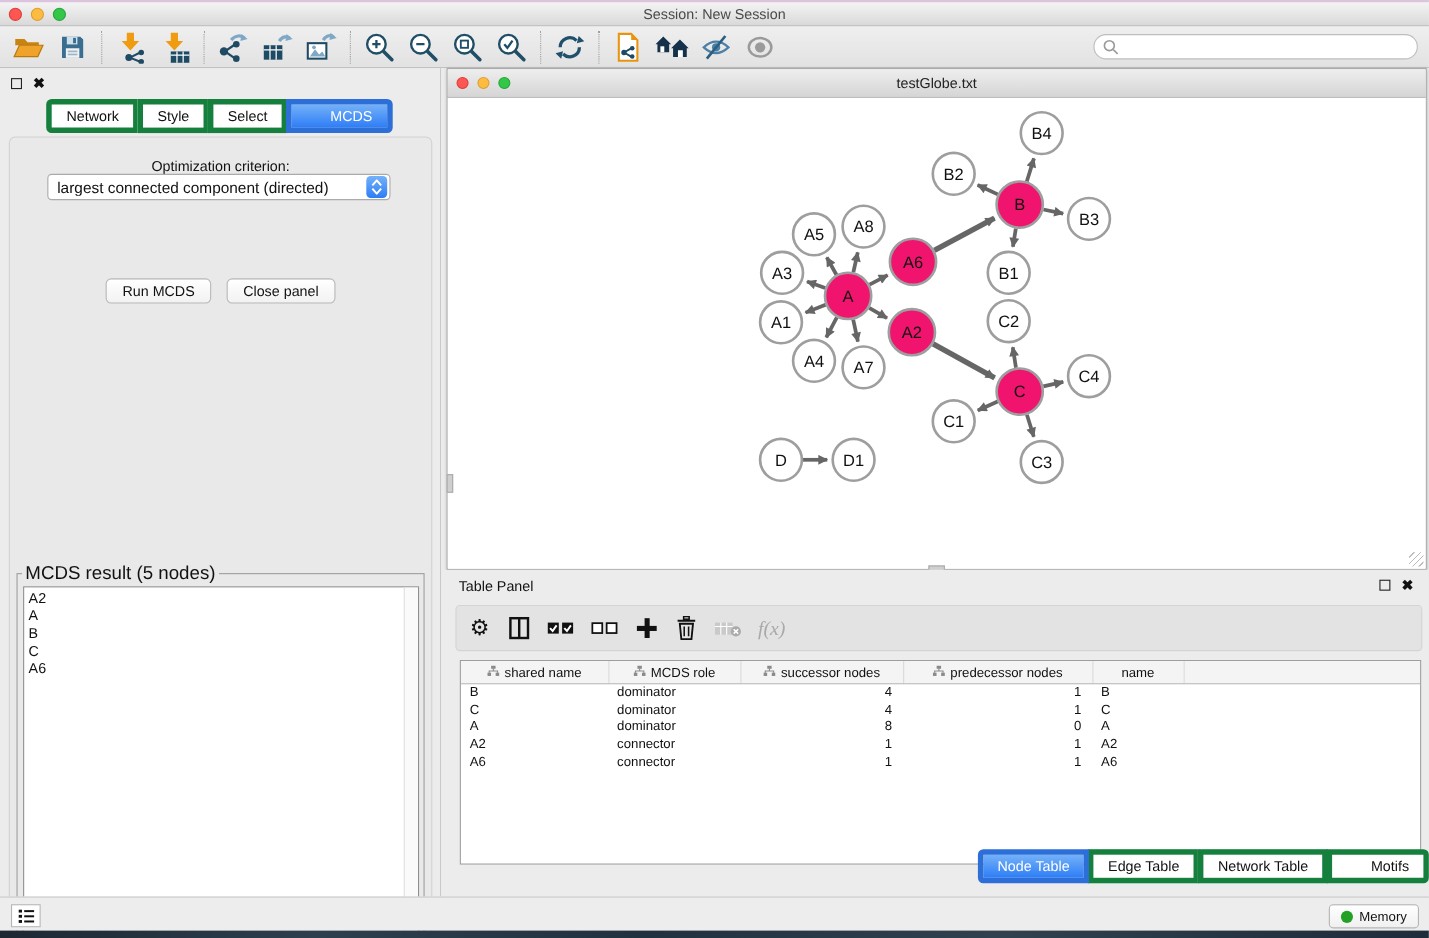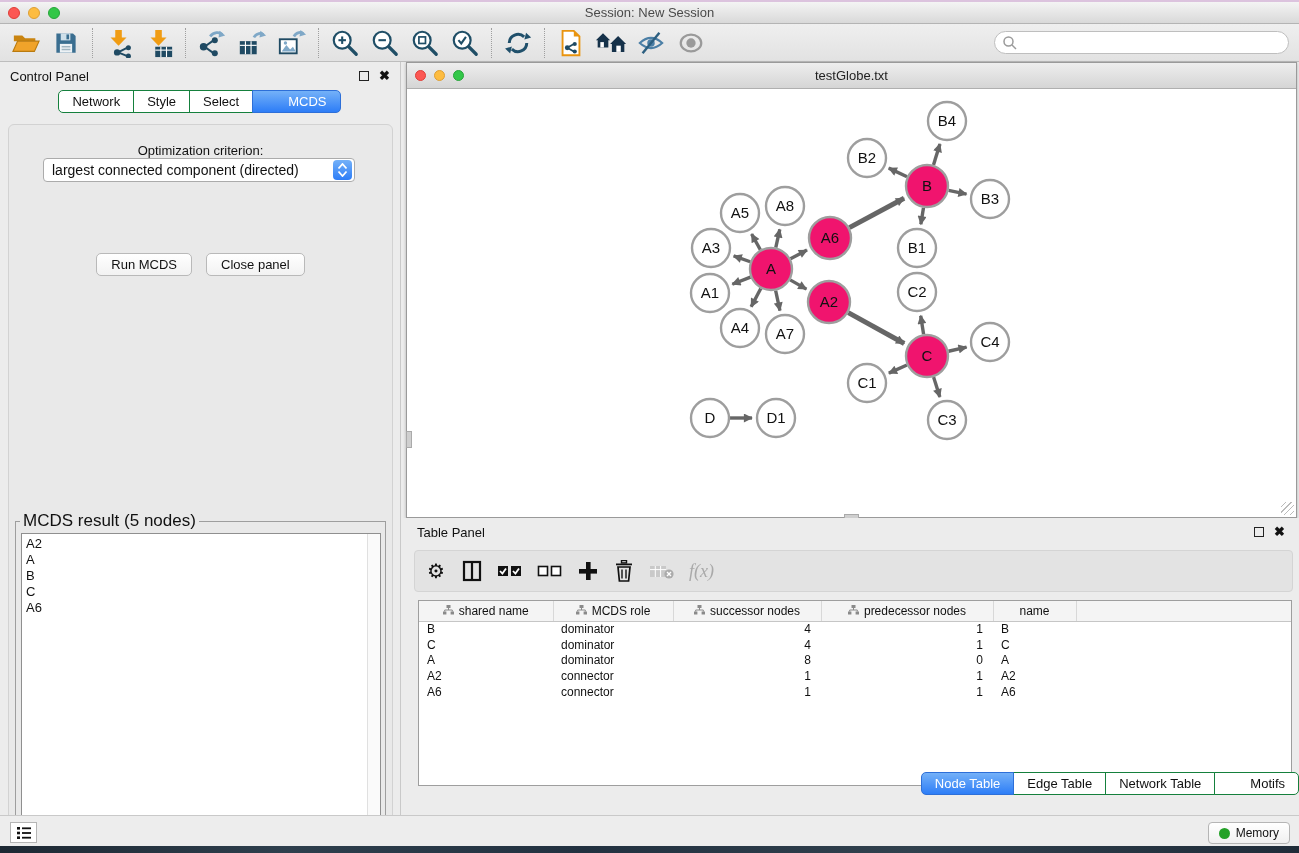--- a/index.html
+++ b/index.html
@@ -28,21 +28,21 @@
   #search-icon { position:absolute; left:8px; top:4px; }
 
   
   #control-panel { position:absolute; left:0; top:62px; width:401px; height:753px;
     background:#ECECEC; border-right:1px solid #C9C9C9; }
   .panel-head { height:28px; display:flex; align-items:center; padding:0 10px; }
   .panel-title { font-size:13px; color:#111; flex:1; }
   .win-float { width:10px; height:10px; border:1.6px solid #222; display:inline-block; margin-right:10px; }
   .win-close { font-size:13px; color:#111; font-weight:bold; line-height:10px; }
   .seg-row { display:flex; justify-content:center; }
-  .seg { border:1px solid #15803d; background:#fff; padding:3px 13px; font-size:13px;
+  .seg { border:5px solid #15803d; background:#fff; padding:3px 13px; font-size:13px;
     margin-left:-1px; color:#111; position:relative; }
   .seg:first-child { border-radius:5px 0 0 5px; }
   .seg:last-child { border-radius:0 5px 5px 0;padding-left:35px; }
   .seg.active { background:linear-gradient(#74B1F8,#2D7DF7); color:#fff; border-color:#2D6FD8; z-index:1; }
   #cp-body { position:absolute; left:8px; top:62px; width:385px; height:740px;
     background:#E9E9E9; border:1px solid #D2D2D2; border-radius:6px; }
   #opt-label { text-align:center; font-size:13px; color:#111; margin-top:18px; }
   #opt-select { position:absolute; left:34px; top:33px; width:312px; height:24px; background:#fff;
     border:1px solid #ABABAB; border-radius:4px; display:flex; align-items:center; }
   #opt-select .sel-text { flex:1; font-size:14px; padding-left:8px; color:#111; white-space:nowrap; overflow:hidden;}
@@ -276,21 +276,20 @@
       <input id="search-input" type="text" placeholder="" style="">
       <svg id="search-icon" width="16" height="16" viewBox="0 0 16 16">
         <circle cx="6.5" cy="6.5" r="4.5" fill="none" stroke="#9a9a9a" stroke-width="1.5"></circle>
         <line x1="10" y1="10" x2="14" y2="14" stroke="#9a9a9a" stroke-width="1.5"></line>
       </svg>
     </div>
   </div>
 
   <div id="control-panel">
     <div class="panel-head">
-      <span class="panel-title">Control Panel</span>
       <span class="win-float"></span>
       <span class="win-close">✖</span>
     </div>
     <div class="seg-row" id="cp-tabs">
         <div class="seg">Network</div>
         <div class="seg">Style</div>
         <div class="seg">Select</div>
         <div class="seg active">MCDS</div>
       </div>
     <div id="cp-body">

